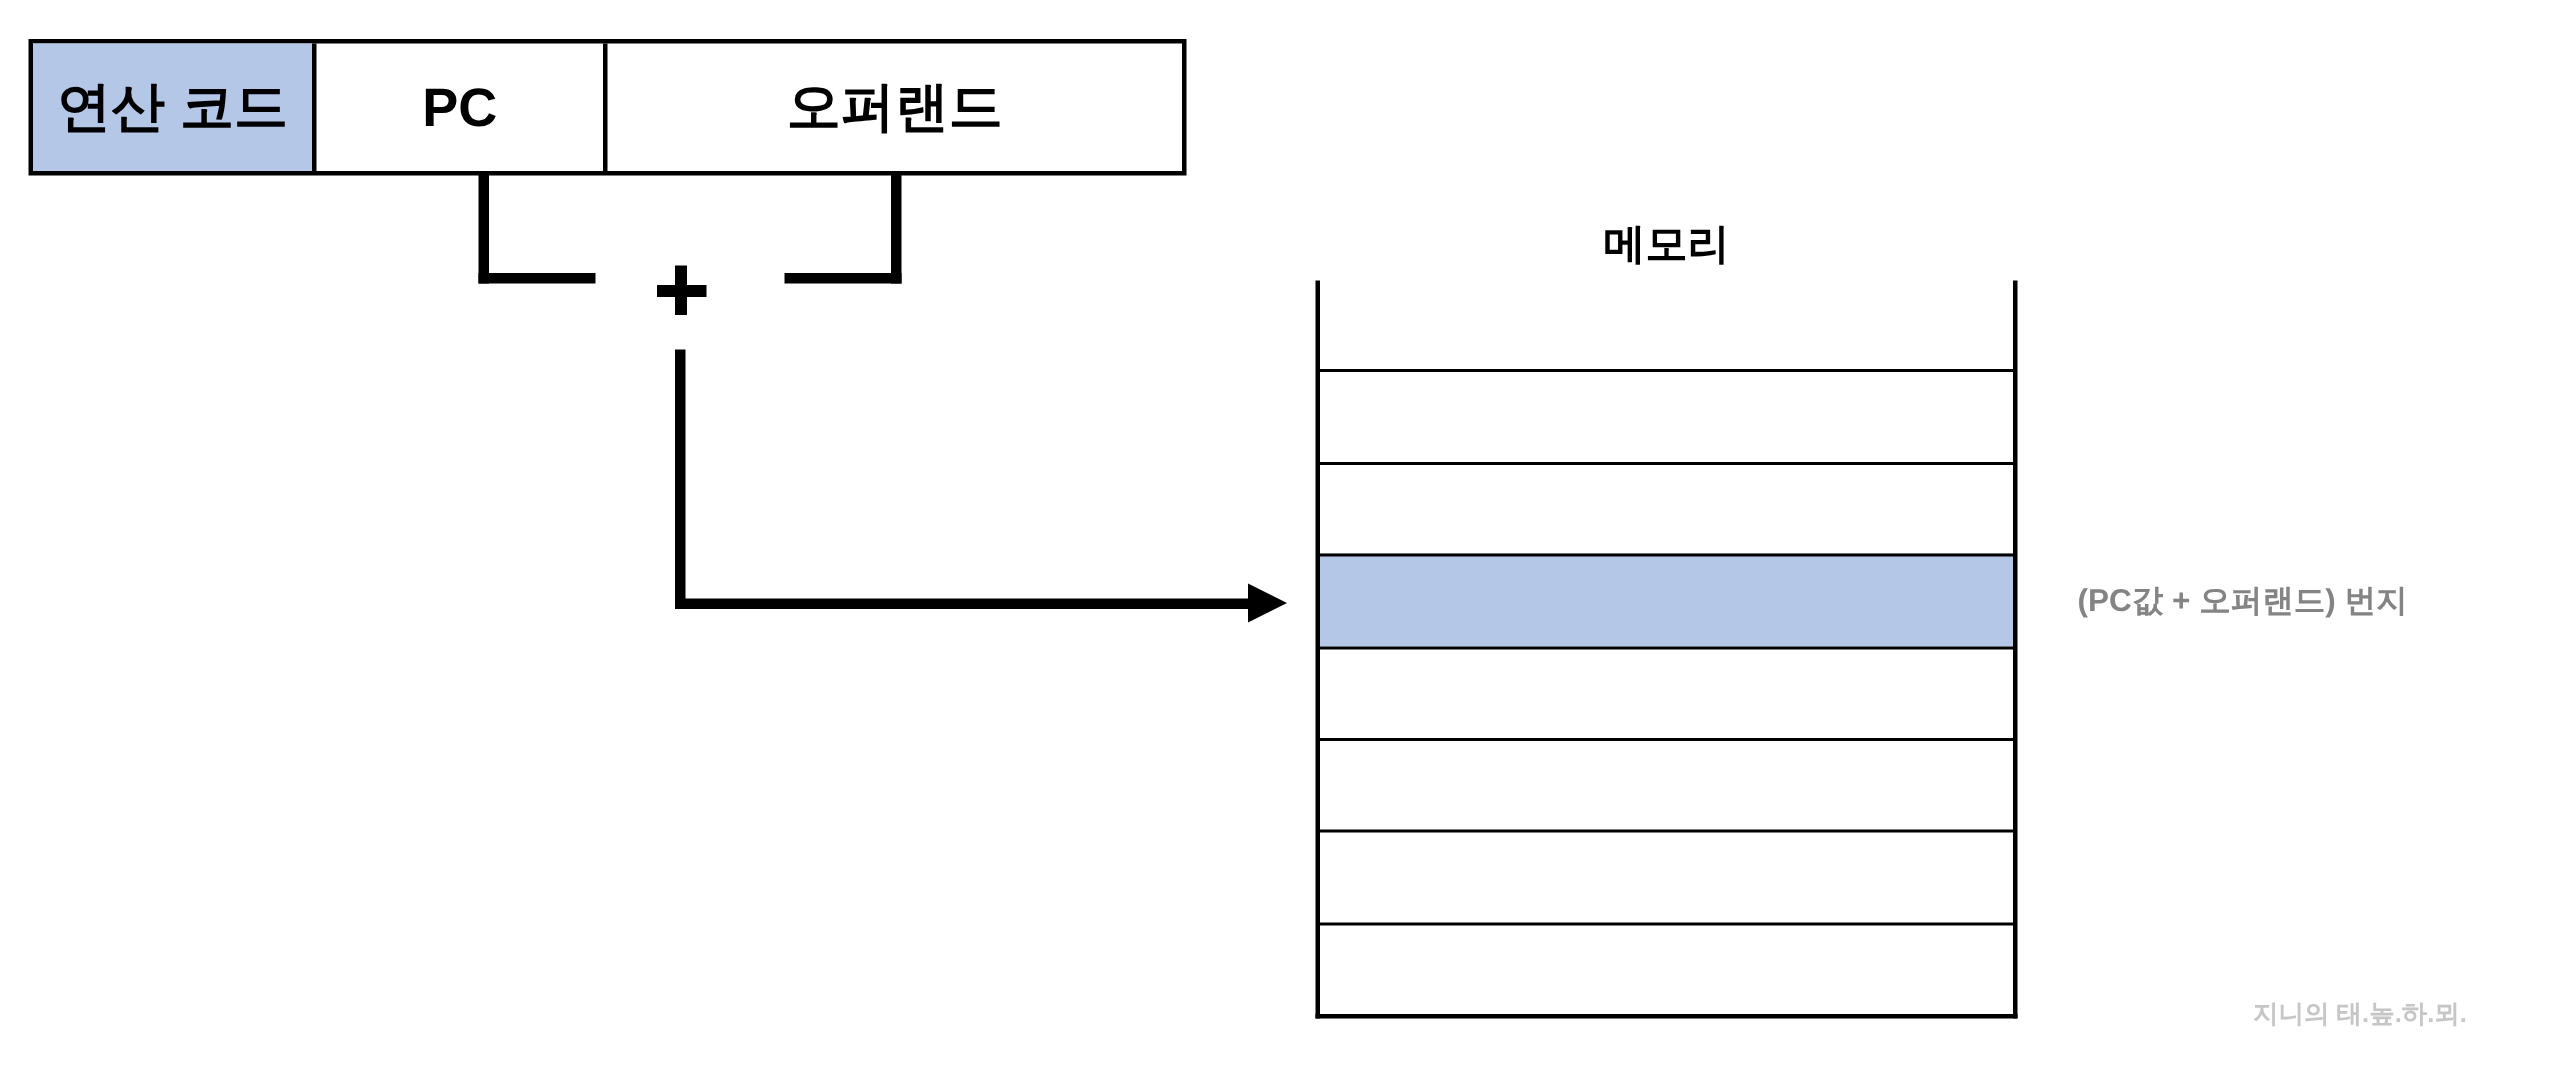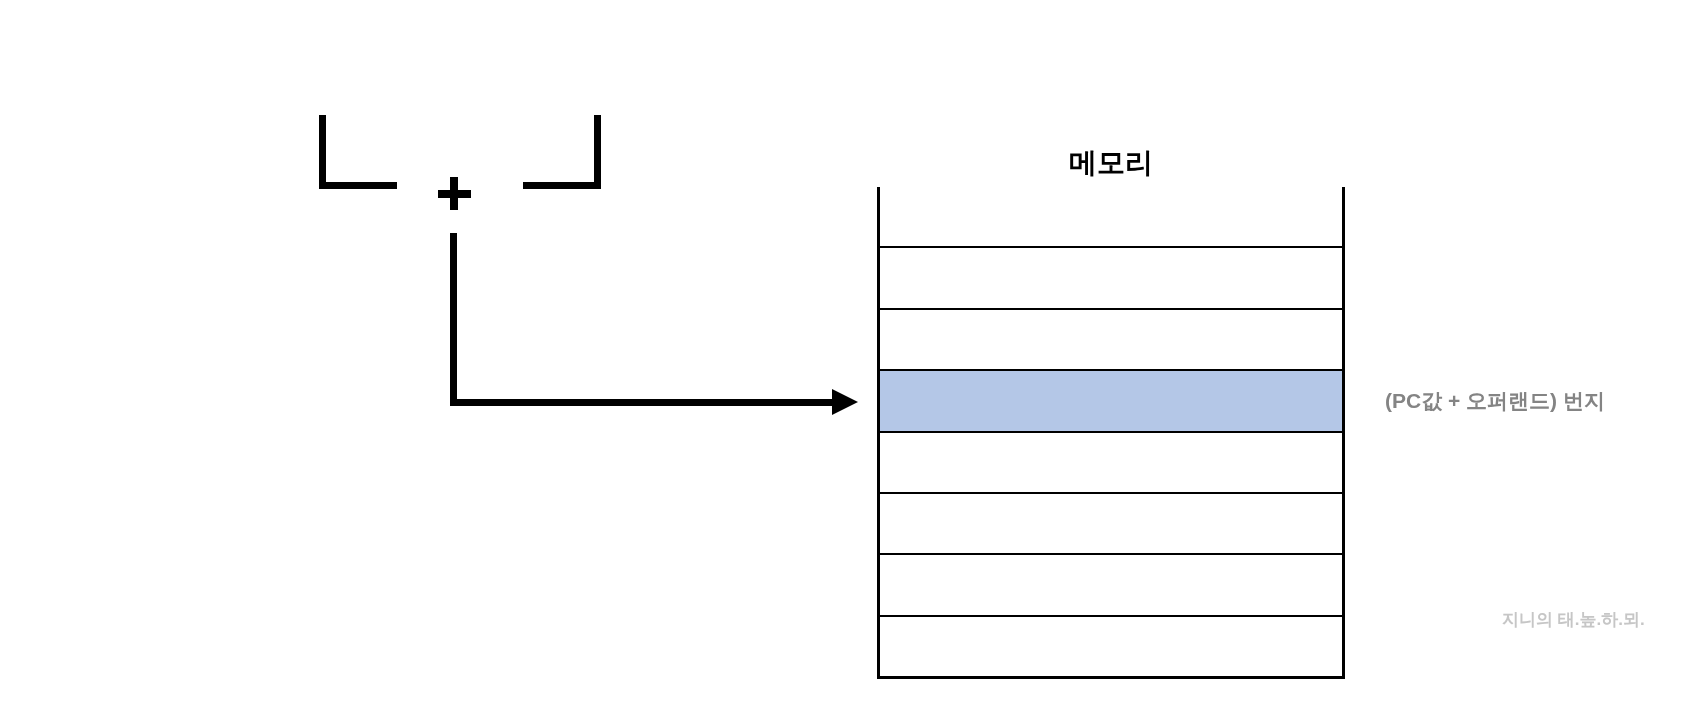--- a/index.html
+++ b/index.html
@@ -90,32 +90,37 @@
     position: absolute;
     left: 1385px; top: 384px;
     font-size: 21px;
     font-weight: bold;
     color: #848484;
     white-space: nowrap;
     line-height: 34px;
   }
   .watermark {
     position: absolute;
-    left: 1502px; top: 608px;
+    left: 1502px; top: 664px;
     font-size: 17px;
     font-weight: bold;
     color: #c6c6c6;
     white-space: nowrap;
   }
 </style>
 </head>
 <body>
 
 <div class="canvas">
 
+  <div class="instr-row">
+    <div class="instr-cell opcode">연산 코드</div>
+    <div class="instr-cell pc">PC</div>
+    <div class="instr-cell operand">오퍼랜드</div>
+  </div>
 
   <div class="bar pc-v"></div>
   <div class="bar pc-h"></div>
   <div class="bar op-v"></div>
   <div class="bar op-h"></div>
 
   <div class="plus">
     <div class="ph"></div>
     <div class="pv"></div>
   </div>

